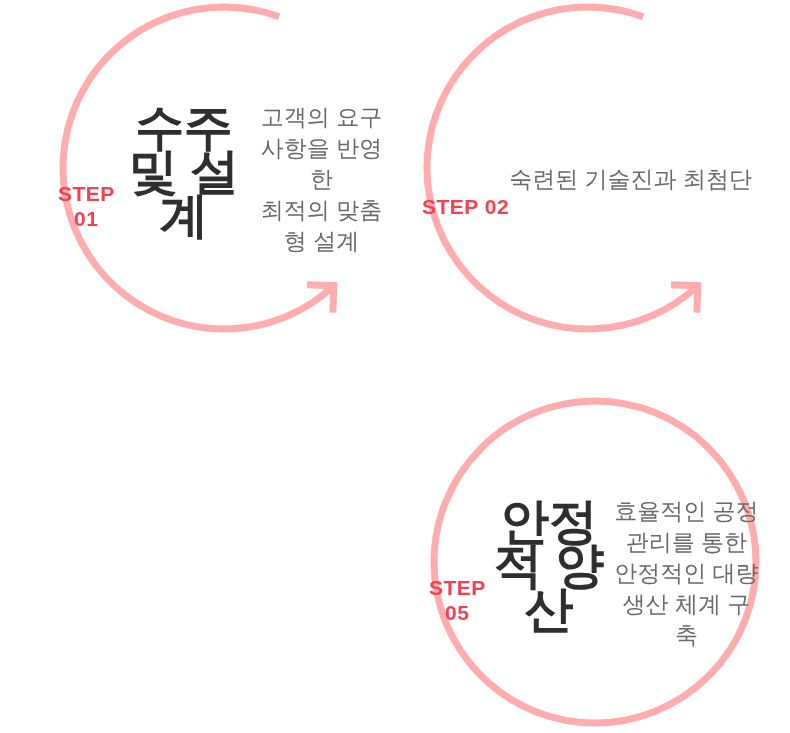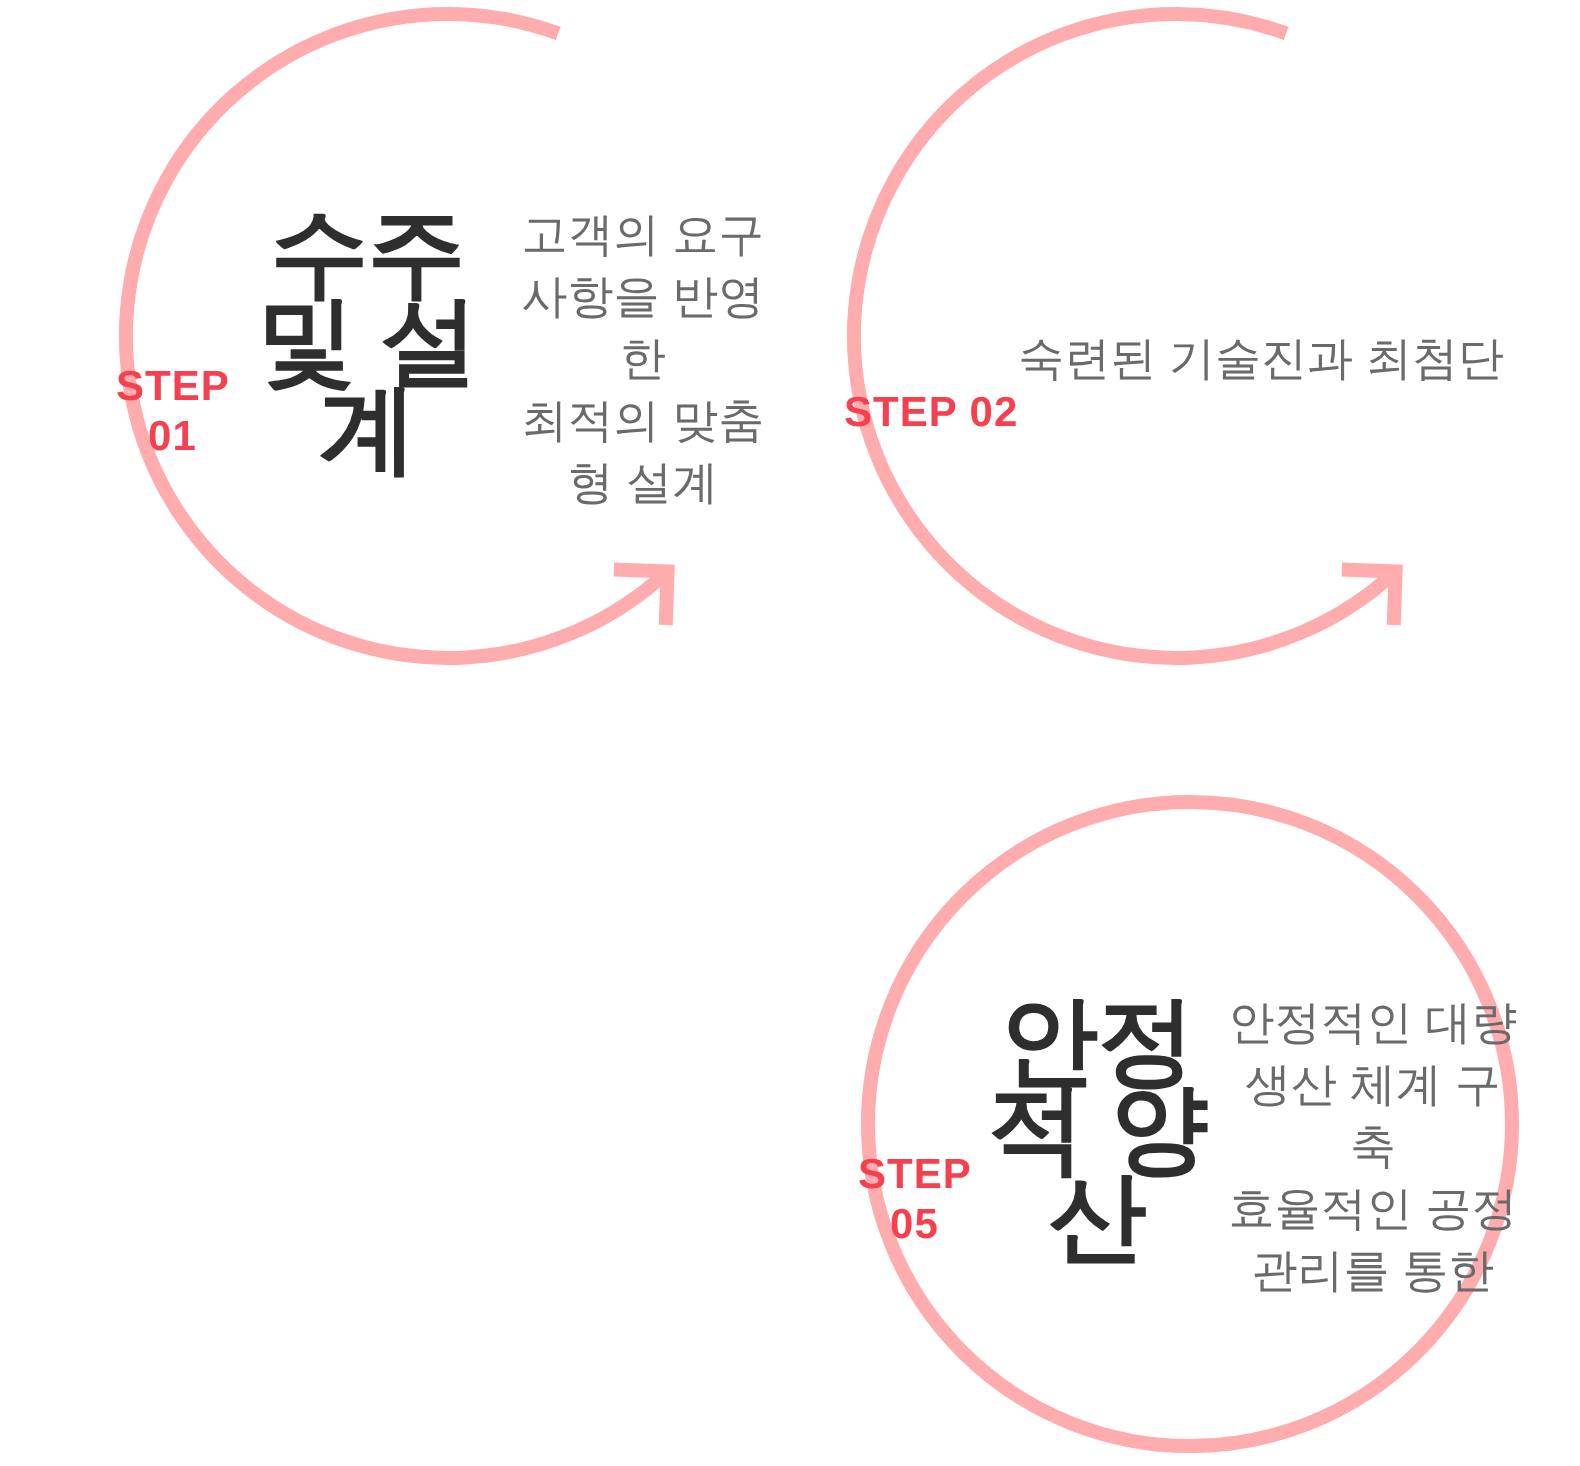--- a/index.html
+++ b/index.html
@@ -109,19 +109,19 @@
 
 
   <div class="step step-pos-4">
     <svg viewBox="0 0 332 332" aria-hidden="true">
       <circle class="ring-stroke" cx="166" cy="166" r="161" fill="none" stroke-width="7"></circle>
     </svg>
     <div class="step-text">
       <div class="step-label">STEP 05</div>
       <div class="step-title">안정적 양산</div>
       <div class="step-desc">
+        <div>효율적인 공정 관리를 통한</div>
         <div>안정적인 대량 생산 체계 구축</div>
-        <div>효율적인 공정 관리를 통한</div>
       </div>
     </div>
   </div>
 
 </div>
 
 </body></html>

